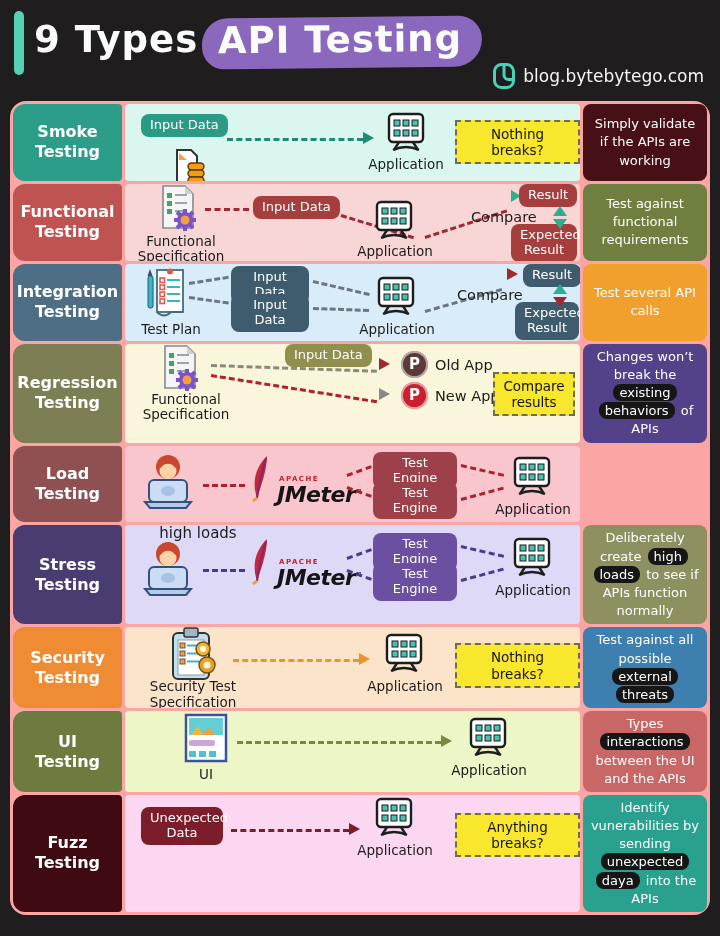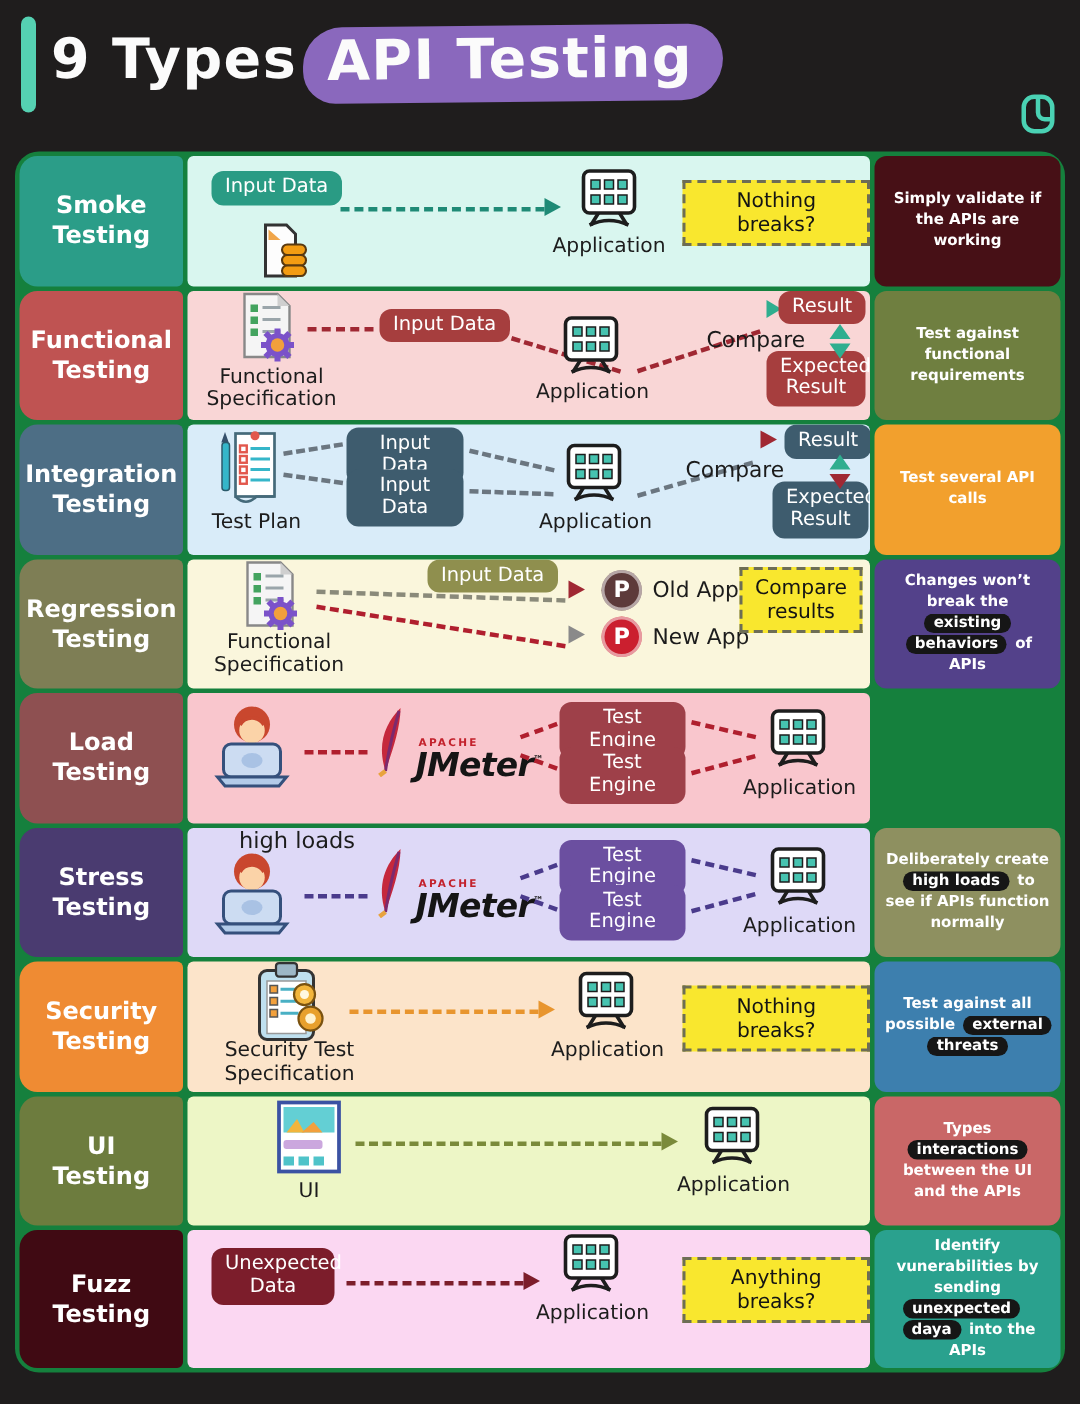--- a/index.html
+++ b/index.html
@@ -10,28 +10,28 @@
   .header{position:absolute;left:0;top:0;width:720px;height:101px;}
   .tbar{position:absolute;left:14px;top:11px;width:10px;height:64px;background:#55d1b2;border-radius:6px;}
   .title{position:absolute;left:34px;top:17px;font-size:37px;font-weight:bold;color:#fbfbfb;
     letter-spacing:1px;white-space:nowrap;}
   .thl{display:inline-block;background:#8a68bd;border-radius:34px 30px 36px 28px;
     padding:1px 20px 7px 16px;margin-left:4px;transform:rotate(-0.6deg);}
   .brand{position:absolute;right:16px;top:62px;display:flex;align-items:center;gap:7px;color:#f5f5f5;font-size:17px;}
   .brand svg{display:block;}
 
   
-  .table{position:absolute;left:10px;top:101px;width:700px;height:814px;background:#15803d;
+  .table{position:absolute;left:10px;top:101px;width:700px;height:814px;background:#fca5a5;
     border-radius:16px;padding:3px;box-sizing:border-box;display:grid;grid-template-rows:repeat(9,1fr);gap:3px;}
   .row{display:grid;grid-template-columns:109px 455px 124px;gap:3px;}
   .lcell{display:flex;align-items:center;justify-content:center;text-align:center;color:#fff;
     font-weight:bold;font-size:16px;line-height:1.25;border-radius:12px 4px 4px 12px;white-space:pre-line;}
   .mcell{position:relative;border-radius:4px;overflow:hidden;}
   .rcell{display:flex;align-items:center;text-align:center;color:#fff;
-    font-size:10px;line-height:1.4;border-radius:8px;padding:4px 7px;box-sizing:border-box;font-weight:bold;}
+    font-size:13px;line-height:1.4;border-radius:8px;padding:4px 7px;box-sizing:border-box;}
   .hl{background:#161616;color:#fff;border-radius:8px;padding:1px 6px;margin:0 2px;
     box-decoration-break:clone;-webkit-box-decoration-break:clone;}
 
   
   .r0 .lcell{background:#2b9d88}.r0 .mcell{background:#d9f6ef}.r0 .rcell{background:#471016}
   .r1 .lcell{background:#bf5352}.r1 .mcell{background:#f9d6d6}.r1 .rcell{background:#6f7f40}
   .r2 .lcell{background:#4d6e85}.r2 .mcell{background:#d9ecf9}.r2 .rcell{background:#f2a02d}
   .r3 .lcell{background:#7e7e55}.r3 .mcell{background:#faf6dc}.r3 .rcell{background:#53418a}
   .r4 .lcell{background:#8e5051}.r4 .mcell{background:#f9c6cd}.r4 .rcell{background:#cb2936}
   .r5 .lcell{background:#4a3b70}.r5 .mcell{background:#ded9f7}.r5 .rcell{background:#8e9060}
@@ -78,20 +78,21 @@
 <div class="stage">
 
   <div class="header">
     <div class="tbar"></div>
     <div class="title"><span>9 Types</span><span class="thl">API Testing</span></div>
     <div class="brand">
       <svg width="24" height="28" viewBox="0 0 24 28">
         <rect x="2.5" y="2.5" width="19" height="23" rx="7" fill="none" stroke="#4ad2b4" stroke-width="3"></rect>
         <path d="M12 3 v10 a4.5 4.5 0 0 0 4.5 4.5 H21" fill="none" stroke="#4ad2b4" stroke-width="3"></path>
       </svg>
+      <span>blog.bytebytego.com</span>
     </div>
   </div>
 
   <div class="table">
 
     <div class="row r0">
       <div class="lcell">Smoke
 Testing</div>
       <div class="mcell">
         <div class="pill pk-teal" style="left:16px;top:10px">Input Data</div>
@@ -262,21 +263,21 @@
         <div class="pcirc" style="left:276px;top:7px;background:#5d3a3a">
             <span>P</span>
           </div>
         <div class="cap" style="left:310px;top:13px;width:64px;text-align:left;font-size:14.5px">Old App</div>
         <div class="dash c-crim" style="left:86px;top:30px;width:168px;transform:rotate(9deg)"></div>
         <div class="ah a-gray" style="left:254px;top:44px"></div>
         <div class="pcirc" style="left:276px;top:38px;background:#cb1f2f">
             <span>P</span>
           </div>
         <div class="cap" style="left:310px;top:44px;width:70px;text-align:left;font-size:14.5px">New App</div>
-        <div class="qbox" style="left:368px;top:5px;width:82px">Compare results</div>
+        <div class="qbox" style="left:368px;top:28px;width:82px">Compare results</div>
       </div>
       <div class="rcell">
           <div><span>Changes won’t break the</span> <span class="hl">existing behaviors</span> <span>of APIs</span></div>
         </div>
     </div>
 
     <div class="row r4">
       <div class="lcell">Load
 Testing</div>
       <div class="mcell">

